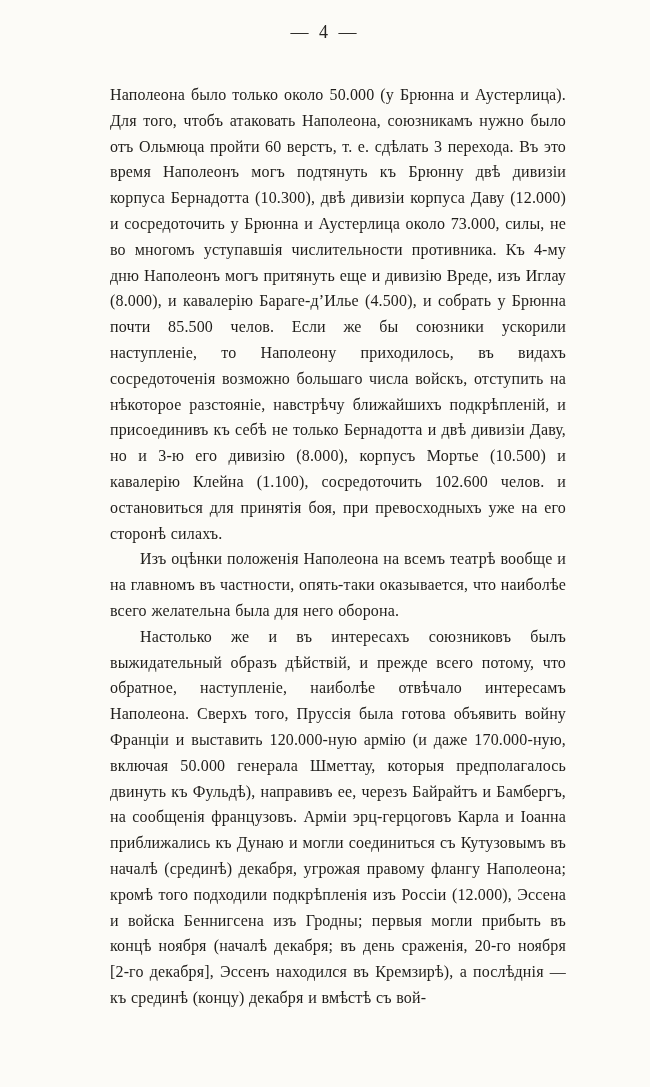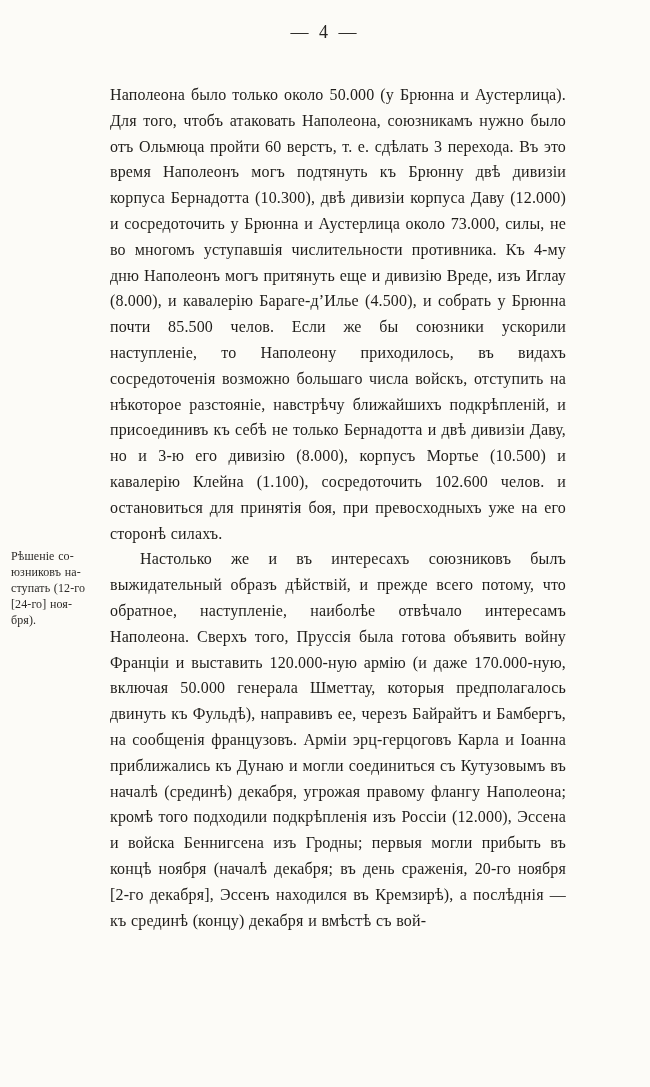--- a/index.html
+++ b/index.html
@@ -57,30 +57,24 @@
 <div class="page">
 
   <div class="page-number">
     <span>—  4  —</span>
   </div>
 
   <div class="text-column">
 
     <p class="para"><span>Наполеона было только около 50.000 (у Брюнна и Аустерлица). Для того, чтобъ атаковать Наполеона, союзникамъ нужно было отъ Ольмюца пройти 60 верстъ, т. е. сдѣлать 3 перехода. Въ это время Наполеонъ могъ подтянуть къ Брюнну двѣ дивизіи корпуса Бернадотта (10.300), двѣ дивизіи корпуса Даву (12.000) и сосредоточить у Брюнна и Аустерлица около 73.000, силы, не во многомъ уступавшія числительности противника. Къ 4-му дню Наполеонъ могъ притянуть еще и дивизію Вреде, изъ Иглау (8.000), и кавалерію Бараге-д’Илье (4.500), и собрать у Брюнна почти 85.500 челов. </span><span class="it">Если же бы союзники ускорили наступленіе</span><span>, то Наполеону приходилось, въ видахъ сосредоточенія возможно большаго числа войскъ, отступить на нѣкоторое разстояніе, навстрѣчу ближайшихъ подкрѣпленій, и присоединивъ къ себѣ не только Бернадотта и двѣ дивизіи Даву, но и 3-ю его дивизію (8.000), корпусъ Мортье (10.500) и кавалерію Клейна (1.100), сосредоточить 102.600 челов. и остановиться для принятія боя, при превосходныхъ уже на его сторонѣ силахъ.</span></p>
 
+    <p class="para indent"><span>Изъ оцѣнки положенія Наполеона на всемъ театрѣ вообще и на главномъ въ частности, опять-таки оказывается, что наиболѣе всего желательна была для него </span><span class="it">оборона</span><span>.</span></p>
 
     <div class="para3-wrap">
 
-      <div class="margin-note">
-        <div>Рѣшеніе со-</div>
-        <div>юзниковъ на-</div>
-        <div>ступать (12-го</div>
-        <div>[24-го] ноя-</div>
-        <div>бря).</div>
-      </div>
 
       <p class="para indent"><span>Настолько же и въ интересахъ союзниковъ былъ </span><span class="it">выжидательный образъ дѣйствій</span><span>, и прежде всего потому, что обратное, </span><span class="it">наступленіе</span><span>, наиболѣе отвѣчало интересамъ Наполеона. Сверхъ того, Пруссія была готова объявить войну Франціи и выставить 120.000-ную армію (и даже 170.000-ную, включая 50.000 генерала Шметтау, которыя предполагалось двинуть къ Фульдѣ), направивъ ее, черезъ Байрайтъ и Бамбергъ, на сообщенія французовъ. Арміи эрц-герцоговъ Карла и Іоанна приближались къ Дунаю и могли соединиться съ Кутузовымъ въ началѣ (срединѣ) декабря, угрожая правому флангу Наполеона; кромѣ того подходили подкрѣпленія изъ Россіи (12.000), Эссена и войска Беннигсена изъ Гродны; первыя могли прибыть въ концѣ ноября (началѣ декабря; въ день сраженія, 20-го ноября [2-го декабря], Эссенъ находился въ Кремзирѣ), а послѣднія — къ срединѣ (концу) декабря и вмѣстѣ съ вой-</span></p>
 
     </div>
 
   </div>
 
 </div>
 
 </body></html>

